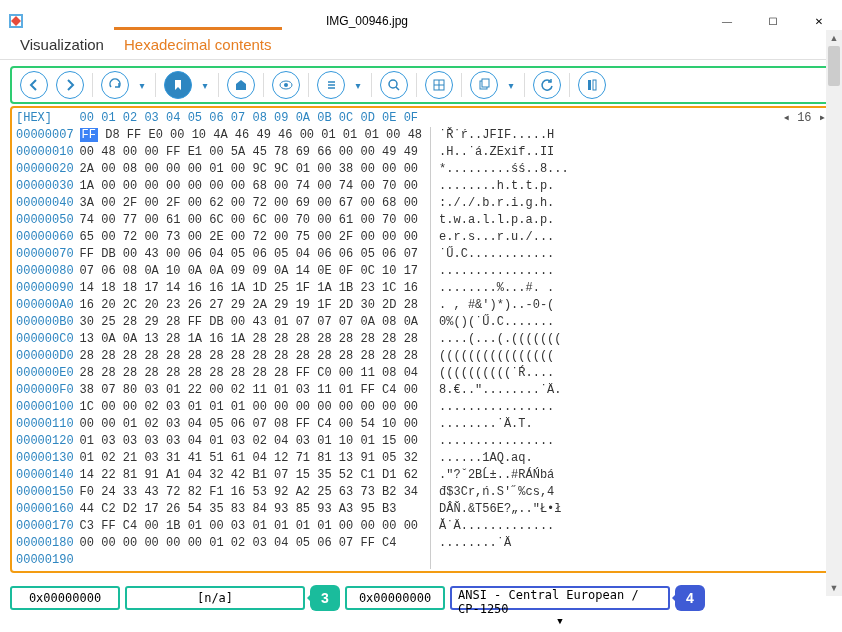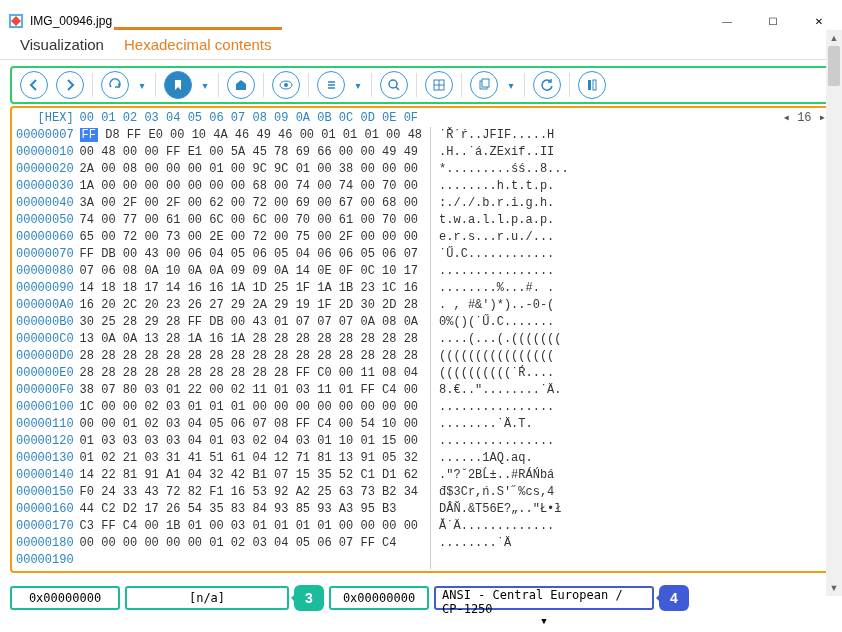--- a/index.html
+++ b/index.html
@@ -1,37 +1,37 @@
 <!DOCTYPE html>
 <html><head>
 <meta charset="utf-8">
 <style>
 * { box-sizing: border-box; margin: 0; padding: 0; }
 body { font-family: "Segoe UI", Arial, sans-serif; font-size: 12px; background: #fff; width: 842px; height: 632px; overflow: hidden; }
-.titlebar { height: 30px; display: flex; align-items: center; padding: 12px 0 0 8px; }
+.titlebar { height: 30px; display: flex; align-items: center; padding: 12px 0 0 8px; text-align: center; }
 .titlebar .app-icon { width: 16px; height: 16px; margin-right: 6px; }
 .titlebar .title { flex: 1; font-size: 12px; color: #000; }
 .win-controls { display: flex; }
 .win-controls div { width: 46px; height: 30px; display: flex; align-items: center; justify-content: center; font-family: "Segoe UI Symbol"; font-size: 10px; }
 .tabbar { display: flex; padding: 0 10px; border-bottom: 1px solid #e0e0e0; }
 .tab { padding: 6px 10px; font-size: 15px; cursor: pointer; }
 .tab.inactive { color: #333; }
 .tab.active { color: #E67E22; border-top: 3px solid #E67E22; margin-top: -3px; }
 .content { padding: 6px 10px 6px 10px; position: relative; }
 .box-outer { position: relative; }
 .toolbar { border: 2px solid #2ECC71; border-radius: 4px; height: 38px; display: flex; align-items: center; gap: 8px; padding: 0 8px; margin-bottom: 2px; }
 .tbtn { width: 28px; height: 28px; border: 1px solid #3498DB; border-radius: 50%; display: flex; align-items: center; justify-content: center; color: #2E86C1; cursor: pointer; }
 .tsep { width: 1px; height: 24px; background: #ddd; }
 .tcaret { width: 10px; color: #2E86C1; font-size: 10px; text-align: center; cursor: pointer; }
 .callout { position: absolute; width: 30px; height: 26px; border-radius: 6px; color: #fff; font-weight: bold; display: flex; align-items: center; justify-content: center; font-size: 14px; }
 .callout::before { content: ""; position: absolute; left: -8px; top: 8px; border: 5px solid transparent; }
 .c-cyanC { background: #1ABC9C; } .c-cyanC::before { border-right-color: #1ABC9C; }
 .c-blue { background: #3F5BD5; } .c-blue::before { border-right-color: #3F5BD5; }
 .hexpanel { border: 2px solid #F39C12; border-radius: 4px; padding: 2px 4px; font-family: Consolas, "Courier New", monospace; font-size: 12px; color: #333; line-height: 17px; display: flex; }
-.hexpanel .offsets { color: #2E86C1; padding-right: 6px; text-align: right; }
+.hexpanel .offsets { color: #2E86C1; padding-right: 6px; }
 .hexpanel .header { color: #2E86C1; white-space: pre; }
 .hexpanel .columns { flex: 1; }
 .hexpanel .bytes { white-space: pre; }
 .hexpanel .ascii { border-left: 1px solid #ccc; padding-left: 8px; margin-left: 8px; }
 .hexpanel .sel { background: #3b82f6; color: #fff; padding: 0 2px; }
 .hexpanel .pager { text-align: right; color: #555; white-space: pre; }
 .statusbar { display: flex; gap: 5px; padding: 6px 10px; align-items: center; }
 .sb-box { height: 24px; display: flex; align-items: center; justify-content: center; border-radius: 3px; font-family: Consolas, monospace; font-size: 12px; }
 .sb-cyan { border: 2px solid #1ABC9C; }
 .sb-blue { border: 2px solid #3F5BD5; flex-direction: column; }
@@ -220,21 +220,21 @@
             </div>
     </div>
   </div>
 </div>
 
 </div>
 </div>
 
 <div class="statusbar">
   <div class="sb-box sb-cyan" style="width:110px;">0x00000000</div>
-  <div class="sb-box sb-cyan" style="width:164px;">[n/a]</div>
+  <div class="sb-box sb-cyan" style="width:180px;">[n/a]</div>
   <div class="callout c-cyanC" style="position:relative;">3</div>
   <div class="sb-box sb-cyan" style="width:100px;">0x00000000</div>
   <div class="sb-box sb-blue" style="width:220px; justify-content:space-between; padding:0 6px;">
     <span>ANSI - Central European / CP-1250</span>
     <span style="font-size:9px;">▼</span>
   </div>
   <div class="callout c-blue" style="position:relative;">4</div>
 </div>
 
 <div class="scrollbar-v">

